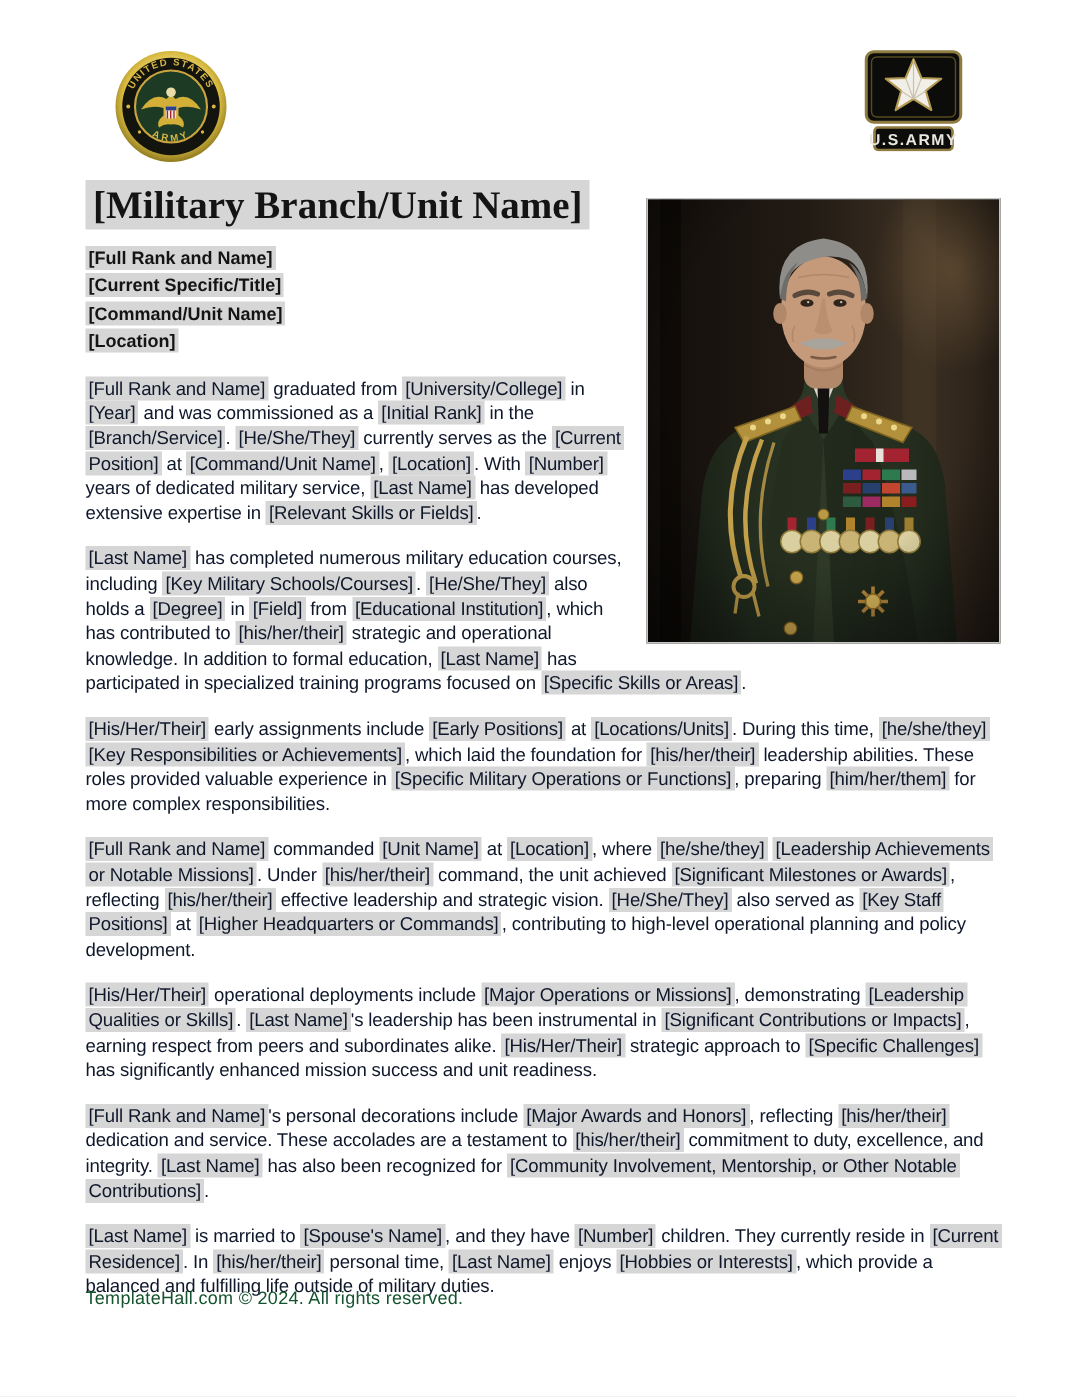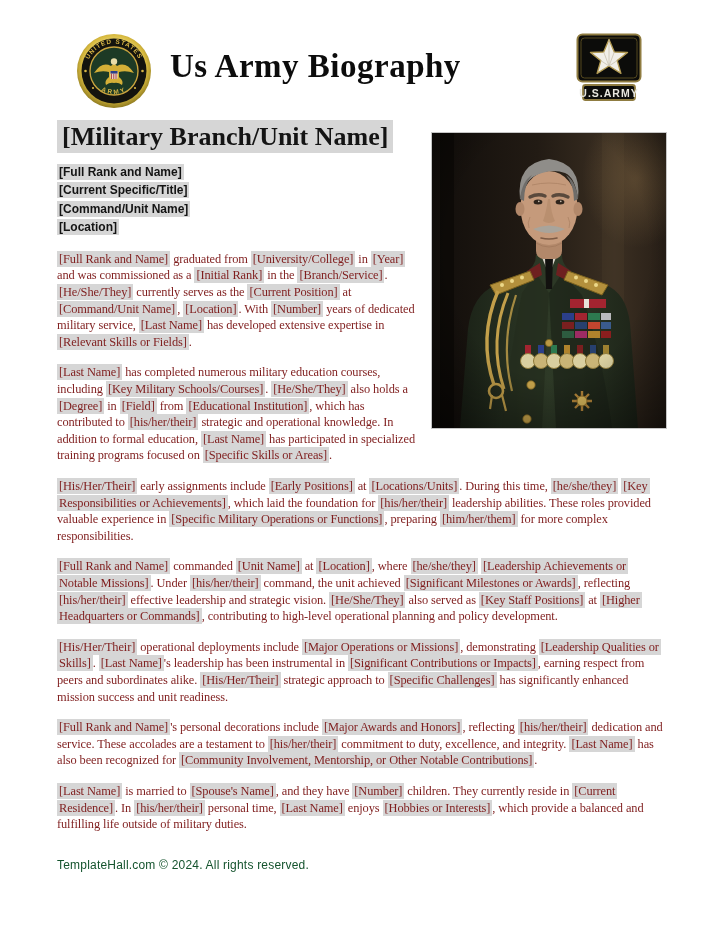--- a/index.html
+++ b/index.html
@@ -37,22 +37,22 @@
     font-weight:bold; font-size:26px; color:#141414;
     margin:0 0 12px 0; line-height:1.15;
   }
   h2.unit-heading .hl { padding:2px 5px; }
   .info-lines { margin:0 0 4px 0; }
   .info-line {
     font-size:12px; font-weight:bold; color:#141414;
     line-height:17.5px; margin-bottom:1px;
   }
   .paragraphs p {
-    font-size:12.4px; line-height:16.6px; color:#7f1d1d;
-    margin:14px 0 0 0; letter-spacing:-0.1px;font-family:Liberation Serif, serif;
+    font-size:12.4px; line-height:16.6px; color:#0f172a;
+    margin:14px 0 0 0; letter-spacing:-0.1px;
   }
   .page-footer {
     position:absolute; left:57px; top:858px;
     font-size:12px; color:#14532d; letter-spacing:.2px;
   }
   svg text { font-family:"Liberation Sans","DejaVu Sans",sans-serif; }
 </style>
 </head>
 <body>
 
@@ -86,21 +86,20 @@
 
       <g>
         <path d="M18 40 Q26 28 35 33 L38 30 L41 33 Q50 28 58 40 Q50 37 43 39 L43 44 Q48 48 46 52 Q42 49 38 50 Q34 49 30 52 Q28 48 33 44 L33 39 Q26 37 18 40 Z" fill="#d4af37"></path>
         <circle cx="38" cy="28.5" r="3.2" fill="#e9dca8"></circle>
         <rect x="34.5" y="38" width="7" height="8" rx="1" fill="#efe8d8"></rect>
         <rect x="34.5" y="38" width="7" height="2.6" fill="#2b3f8a"></rect>
         <path d="M35.6 40.6 v5.4 M37.8 40.6 v5.4 M40 40.6 v5.4" stroke="#a32430" stroke-width="0.9"></path>
       </g>
     </svg>
 
-    <div class="page-title">Us Army Biography</div>
 
     <svg class="army-logo" viewBox="0 0 66 68">
       <rect x="1.5" y="1.5" width="63" height="47" rx="5" fill="#0c0c0a" stroke="#8f7c41" stroke-width="2"></rect>
       <rect x="5" y="5" width="56" height="40" rx="3.5" fill="none" stroke="#55491f" stroke-width="1"></rect>
       <g>
         <polygon points="33,6.5 38.3,19 51.5,19.5 41.2,27.6 44.9,40.4 33,33 21.1,40.4 24.8,27.6 14.5,19.5 27.7,19" fill="#f1efe8" stroke="#b29a52" stroke-width="1.4" stroke-linejoin="round"></polygon>
         <path d="M33 6.5 L33 33 M38.3 19 L33 33 M27.7 19 L33 33 M24.8 27.6 L33 33 M41.2 27.6 L33 33" stroke="#c9c2ae" stroke-width="0.8"></path>
       </g>
       <rect x="7" y="52" width="52" height="15" rx="2.5" fill="#0c0c0a" stroke="#8f7c41" stroke-width="1.8"></rect>
       <text x="33" y="63.5" text-anchor="middle" font-size="10.5" font-weight="bold" fill="#e9e7df" letter-spacing="1">U.S.ARMY</text>

